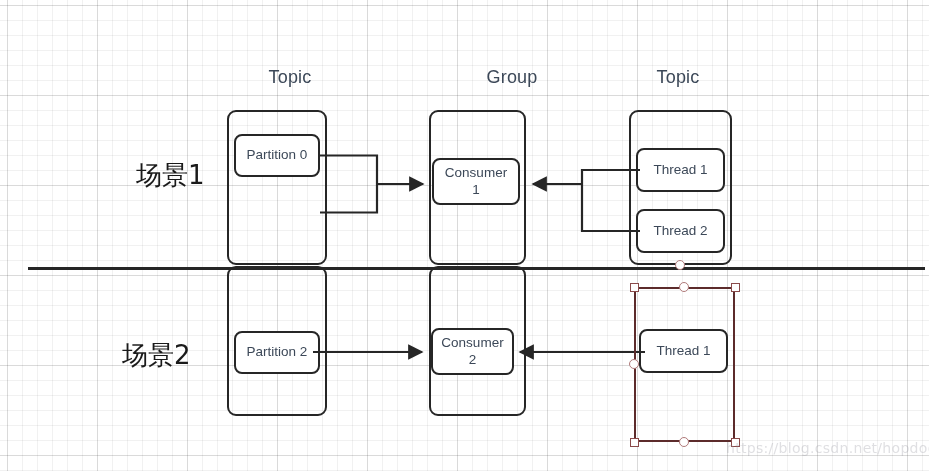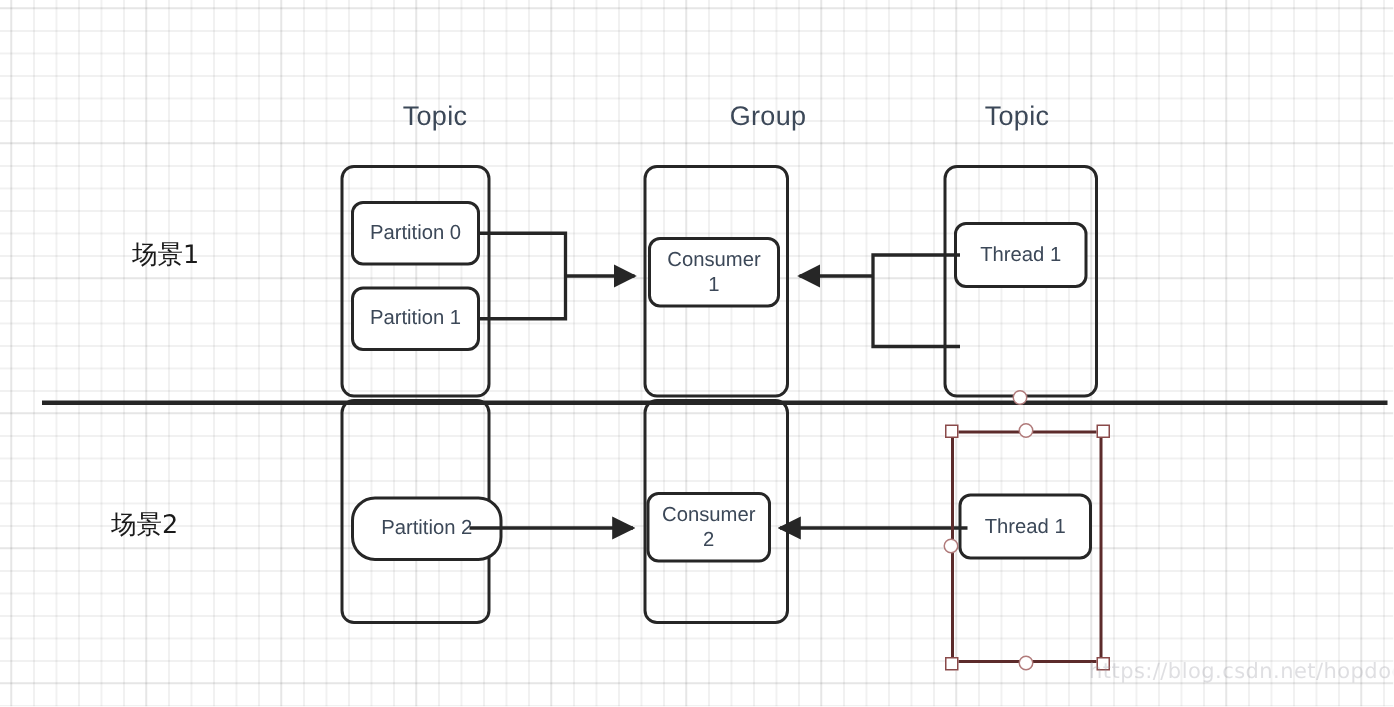--- a/index.html
+++ b/index.html
@@ -31,24 +31,25 @@
     font-size: 18px;
     color: #3c4858;
     text-align: center;
     white-space: nowrap;
     letter-spacing: 0.2px;
   }
 
   
   .scene-label {
     position: absolute;
-    font-size: 17px;
+    font-size: 26px;
     color: #1a1a1a;
     white-space: nowrap;
     font-family: "DejaVu Sans", "Liberation Sans", sans-serif;
+    margin-left: 48px;
   }
 
   
   .container-box {
     position: absolute;
     border: 2.5px solid #262626;
     border-radius: 9px;
     background: transparent;
     box-sizing: border-box;
   }
@@ -136,28 +137,28 @@
 
   <div class="container-box" style="left:227px; top:110px; width:100px; height:155px;"></div>
   <div class="container-box" style="left:227px; top:266px; width:100px; height:150px;"></div>
 
   <div class="container-box" style="left:429px; top:110px; width:97px; height:155px;"></div>
   <div class="container-box" style="left:429px; top:266px; width:97px; height:150px;"></div>
 
   <div class="container-box" style="left:629px; top:110px; width:103px; height:155px;"></div>
 
   <div class="node-box" style="left:234px; top:134px; width:86px; height:43px;">Partition 0</div>
-  <div class="node-box" style="left:234px; top:191px; width:86px; height:43px;">Partition 1</div>
 
   <div class="node-box" style="left:432px; top:158px; width:88px; height:47px;">Consumer
 1</div>
 
   <div class="node-box" style="left:636px; top:148px; width:89px; height:44px;">Thread 1</div>
-
-  <div class="node-box" style="left:234px; top:331px; width:101px; height:43px;border-radius:16px;">Partition 2</div>
+  <div class="node-box" style="left:636px; top:209px; width:89px; height:44px;">Thread 2</div>
+
+  <div class="node-box" style="left:234px; top:331px; width:86px; height:43px;">Partition 2</div>
 
   <div class="node-box" style="left:431px; top:328px; width:83px; height:47px;">Consumer
 2</div>
 
   <div class="node-box" style="left:639px; top:329px; width:89px; height:44px;">Thread 1</div>
 
   <div class="divider" style="left:28px; top:267px; width:897px;"></div>
 
   <svg class="conn-svg" viewBox="0 0 929 471" xmlns="http://www.w3.org/2000/svg">
     <defs>

